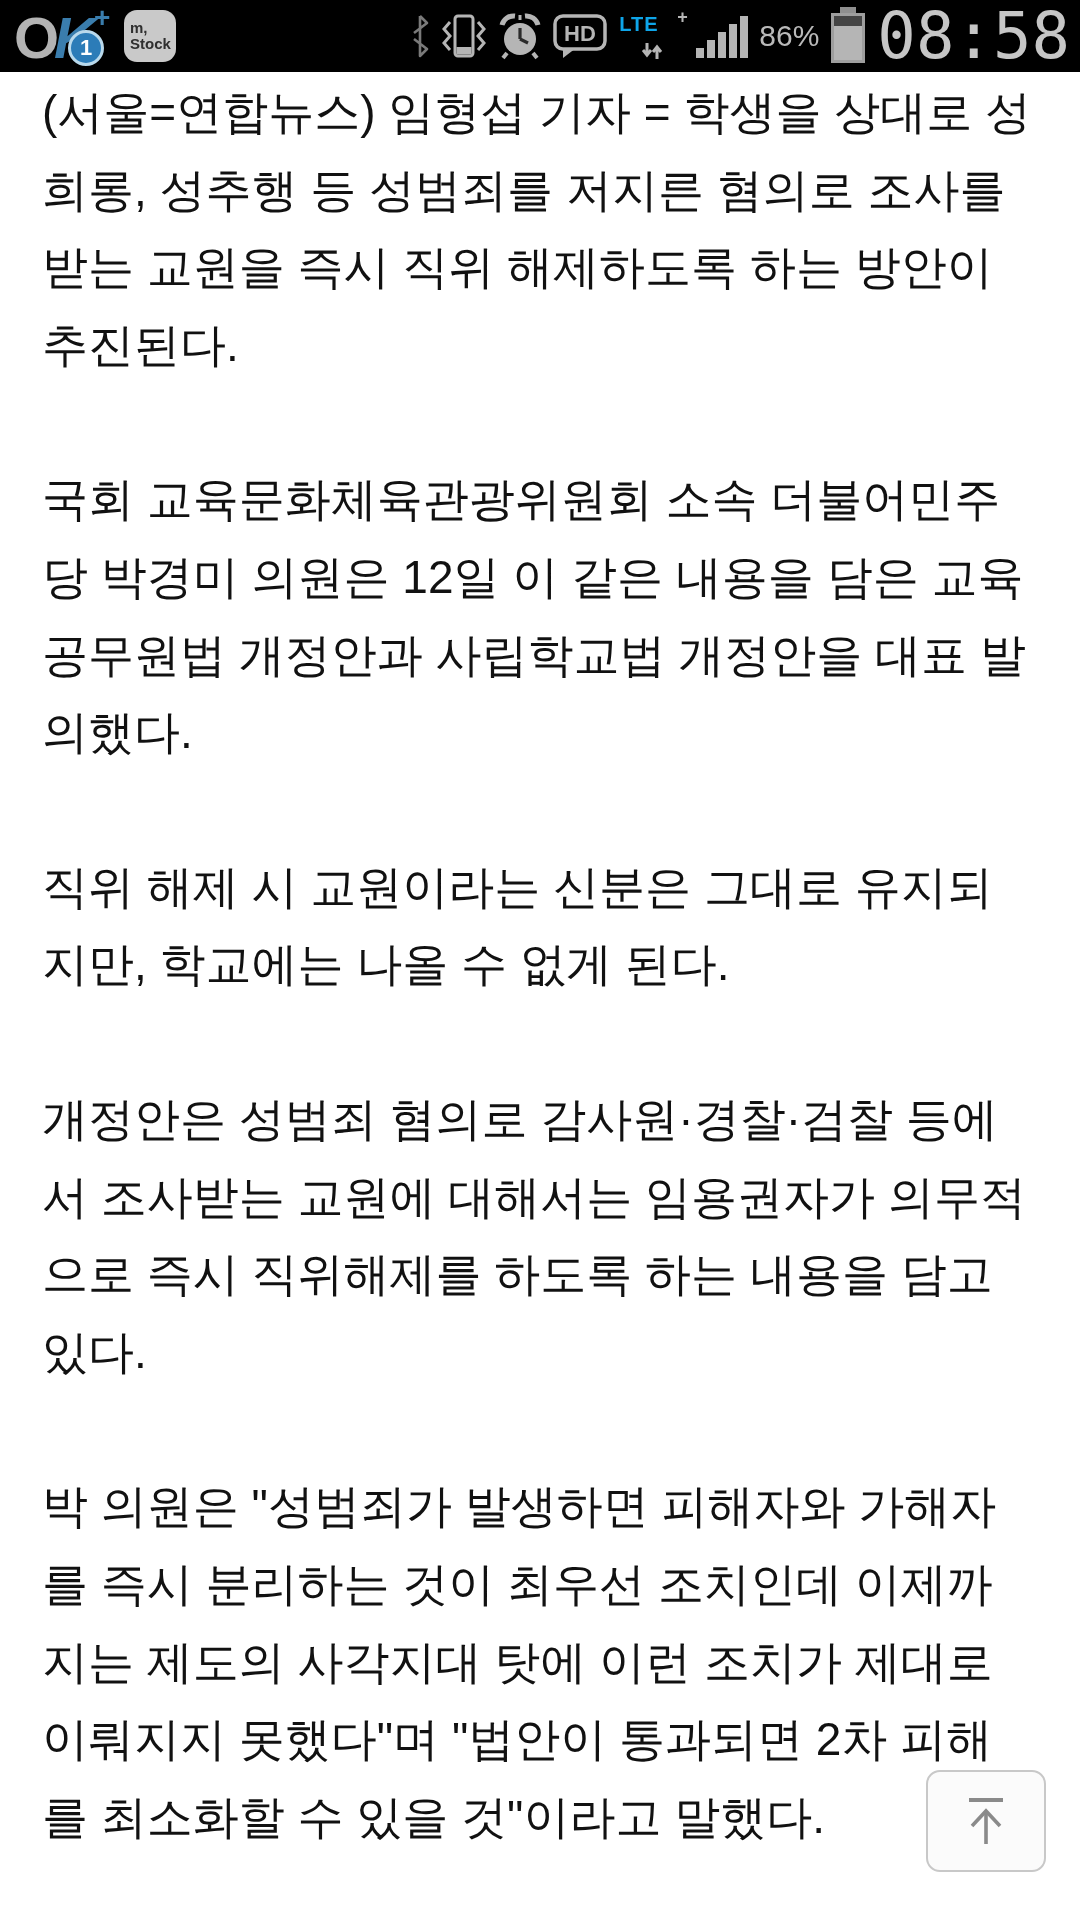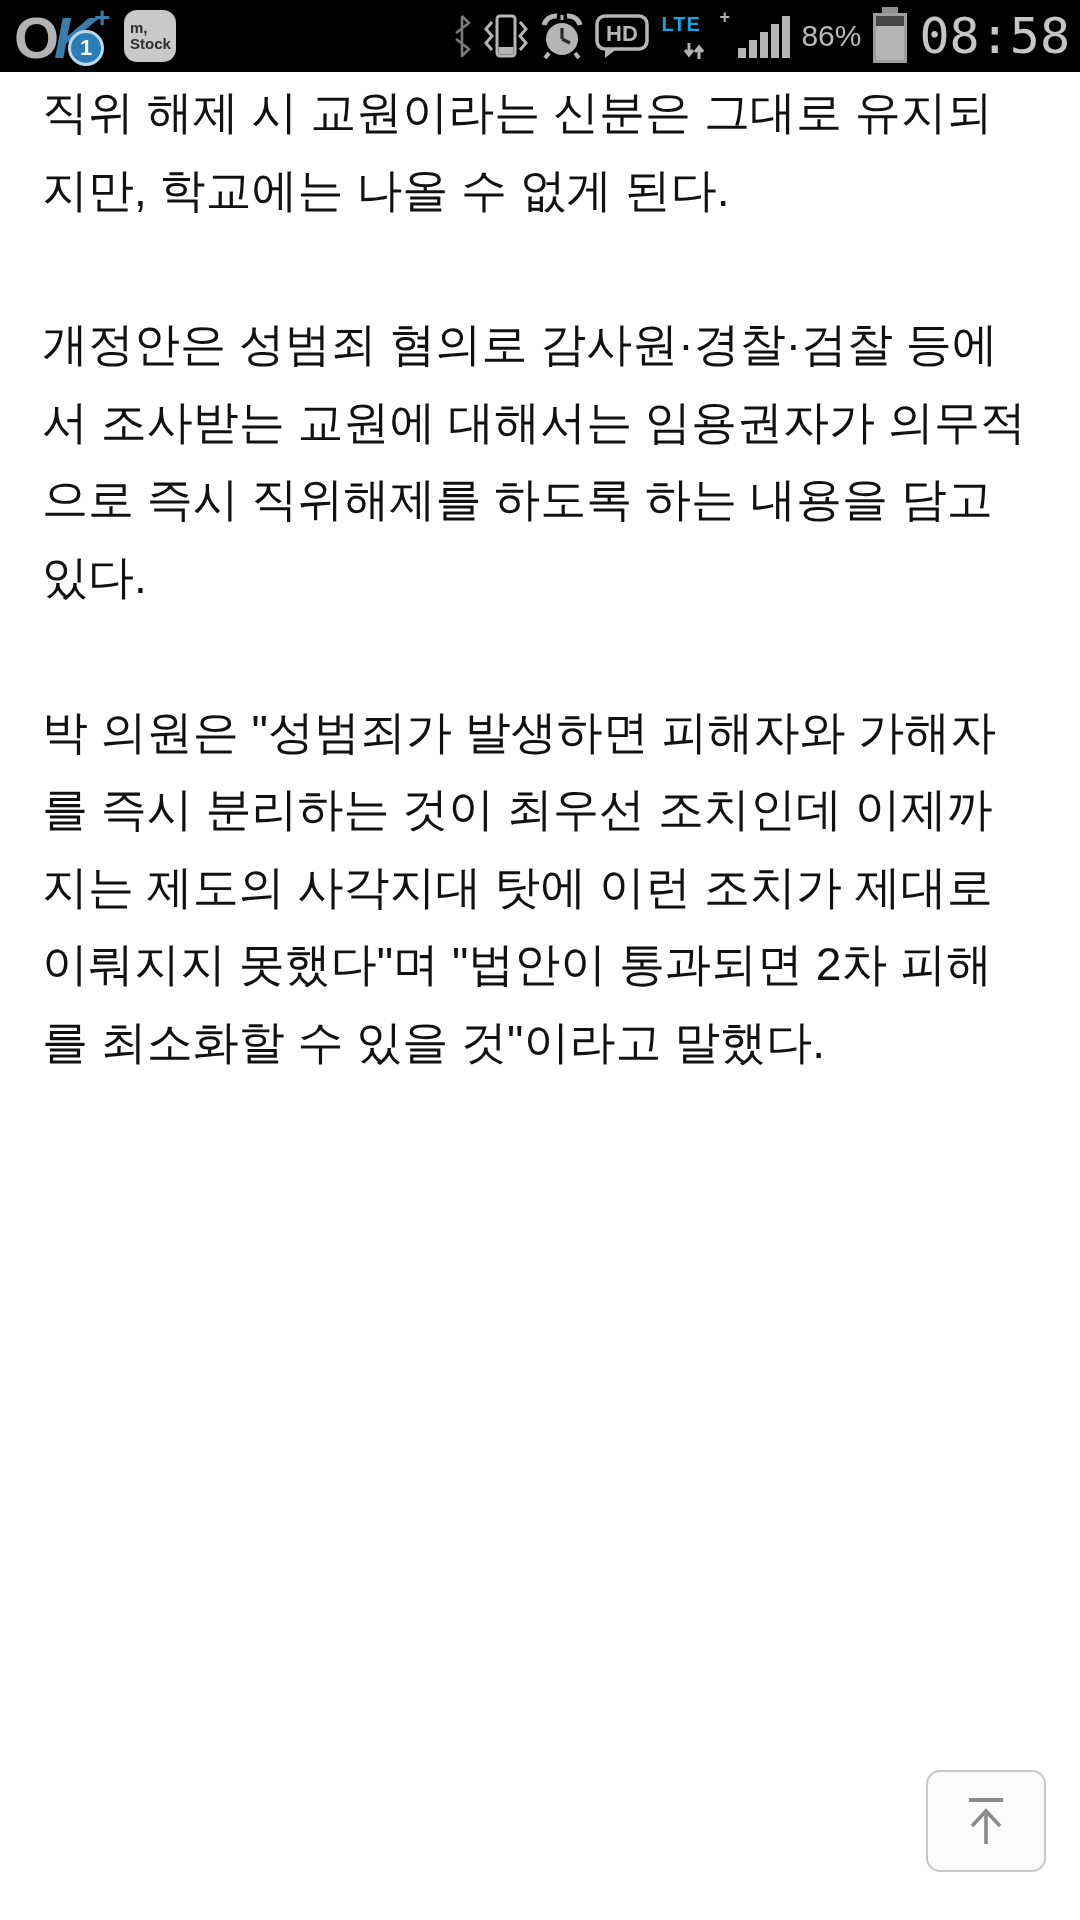--- a/index.html
+++ b/index.html
@@ -28,21 +28,21 @@
     padding-left:6px;font-weight:bold;font-size:15px;line-height:16px;letter-spacing:0;
   }
   .sb-right{margin-left:auto;display:flex;align-items:center;gap:11px;height:80px;}
   .sb-right svg{display:block;}
   .pct{font-size:30px;color:#b9b9b9;letter-spacing:0;}
   .battery{width:36px;height:58px;display:flex;flex-direction:column;align-items:center;}
   .battery .nub{width:16px;height:6px;background:#8f8f8f;}
   .battery .shell{width:34px;height:50px;border:3px solid #9e9e9e;box-sizing:border-box;display:flex;flex-direction:column;}
   .battery .empty{height:10px;background:#454545;}
   .battery .fill{flex:1;background:#b5b5b5;}
-  .clock{font-family:"DejaVu Sans Mono",monospace;font-size:50px;color:#c6c6c6;letter-spacing:0px;}
+  .clock{font-family:"DejaVu Sans Mono",monospace;font-size:64px;color:#c6c6c6;letter-spacing:0px;}
   .lte{position:relative;width:66px;height:50px;}
   .lte .lte-text{position:absolute;left:0;top:2px;font-size:20px;font-weight:bold;color:#0ea5e9;letter-spacing:1px;}
   .lte .lte-plus{position:absolute;left:58px;top:-4px;font-size:18px;font-weight:bold;color:#b5b5b5;}
   .lte .lte-arrows{position:absolute;left:22px;top:32px;}
   
   .article{
     position:absolute;top:72px;left:0;width:1080px;box-sizing:border-box;
     padding:2px 42px 0 42px;
     font-size:46px;line-height:77.6px;color:#111;
     word-break:break-all;text-align:left;
@@ -118,20 +118,22 @@
       <div class="shell">
         <div class="empty"></div>
         <div class="fill"></div>
       </div>
     </div>
     <span class="clock">08:58</span>
   </div>
 </div>
 
 <div class="article">
+  <p>(서울=연합뉴스) 임형섭 기자 = 학생을 상대로 성희롱, 성추행 등 성범죄를 저지른 혐의로 조사를 받는 교원을 즉시 직위 해제하도록 하는 방안이 추진된다.</p>
+  <p>국회 교육문화체육관광위원회 소속 더불어민주당 박경미 의원은 12일 이 같은 내용을 담은 교육공무원법 개정안과 사립학교법 개정안을 대표 발의했다.</p>
   <p>직위 해제 시 교원이라는 신분은 그대로 유지되지만, 학교에는 나올 수 없게 된다.</p>
   <p>개정안은 성범죄 혐의로 감사원·경찰·검찰 등에서 조사받는 교원에 대해서는 임용권자가 의무적으로 즉시 직위해제를 하도록 하는 내용을 담고 있다.</p>
   <p>박 의원은 "성범죄가 발생하면 피해자와 가해자를 즉시 분리하는 것이 최우선 조치인데 이제까지는 제도의 사각지대 탓에 이런 조치가 제대로 이뤄지지 못했다"며 "법안이 통과되면 2차 피해를 최소화할 수 있을 것"이라고 말했다.</p>
 </div>
 
 <button class="scroll-top">
   <svg width="62" height="62" viewBox="0 0 62 62">
     <line x1="14" y1="10" x2="48" y2="10" stroke="#8a8a8a" stroke-width="4"></line>
     <path d="M17 36 L31 21 L45 36" fill="none" stroke="#8a8a8a" stroke-width="3.6"></path>
     <line x1="31" y1="21" x2="31" y2="54" stroke="#8a8a8a" stroke-width="3.6"></line>

